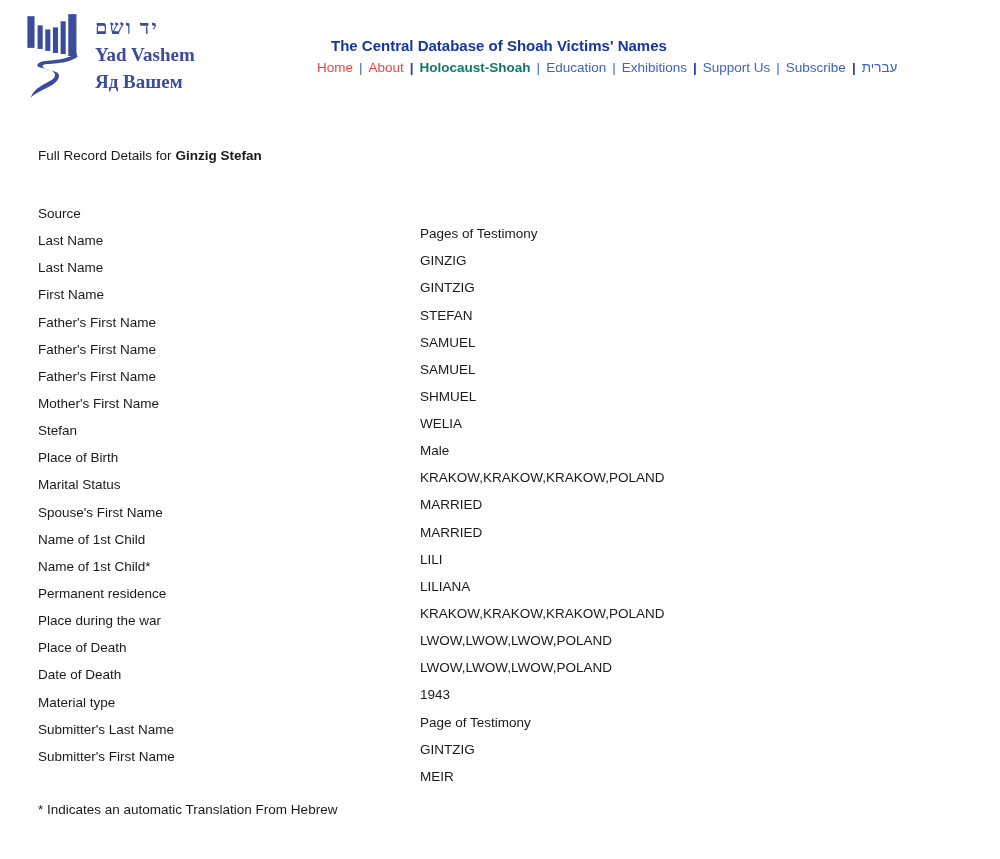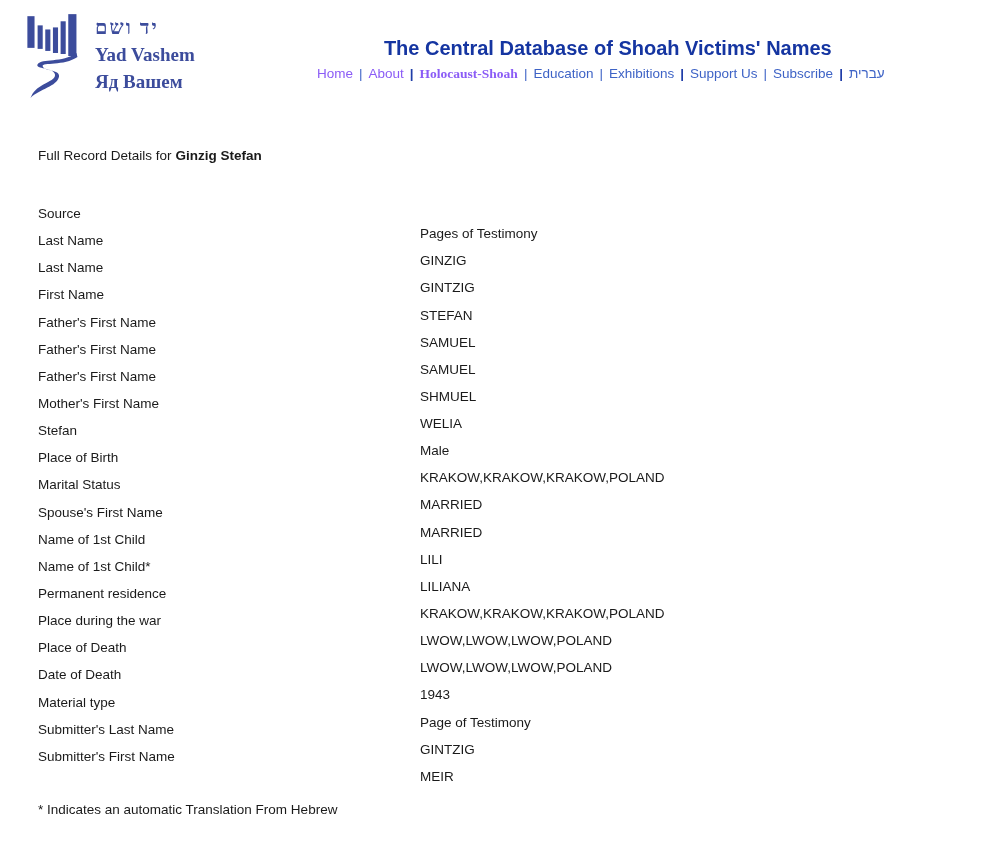--- a/index.html
+++ b/index.html
@@ -22,29 +22,28 @@
     font-family: "Liberation Serif", serif;
     font-weight: bold;
     color: #3c4c9c;
     line-height: 27px;
     font-size: 19px;
   }
   .logo-text .hebrew { font-size: 20px; letter-spacing: 2px; }
 
   .header-right { position: absolute; left: 317px; top: 37px; }
   .site-title {
-    font-size: 20px; font-weight: bold;
+    font-size: 15px; font-weight: bold;
     color: #1535a1;
     margin: 0 0 6px 14px;
-    text-align: center;
   }
   .nav { font-size: 13.5px; white-space: nowrap; }
   .nav a { text-decoration: none; color: #3e63c6; }
-  .nav a.dark { color: #8b5cf6; }
-  .nav a.em { font-weight: bold; color: #8b5cf6; font-family: Liberation Serif, serif; }
+  .nav a.dark { color: #ef4444; }
+  .nav a.em { font-weight: bold; color: #0f766e; }
   .nav .sep { color: #3e63c6; margin: 0 6px; }
   .nav .sep.bold { font-weight: bold; color: #1f3da8; }
 
   
   .record-title { position: absolute; left: 38px; top: 148px; font-size: 13.5px; }
   .record-title .name { font-weight: bold; margin-left: 4px; }
 
   .record-table { position: absolute; left: 38px; top: 200px; width: 760px; }
   .record-row { height: 27.15px; display: flex; align-items: center; font-size: 13.5px; }
   .record-label { width: 382px; flex: 0 0 382px; }

